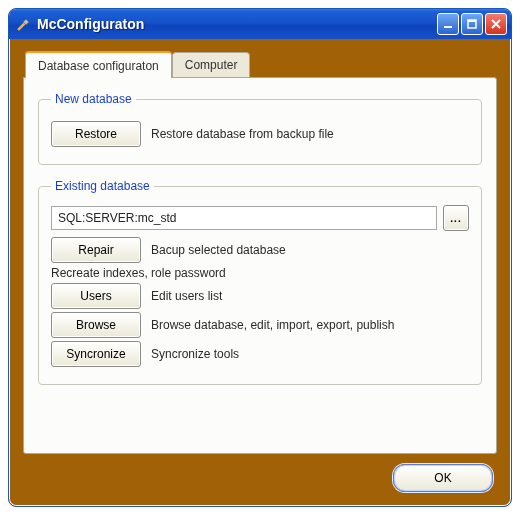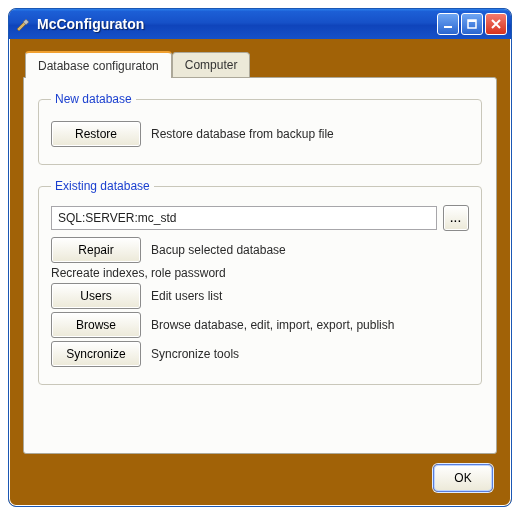--- a/index.html
+++ b/index.html
@@ -160,24 +160,24 @@
     letter-spacing: 1px;
     font-size: 10px;
   }
 
   .footer {
     display: flex;
     justify-content: flex-end;
     padding: 10px 4px 4px 4px;
   }
   .ok-btn {
-    width: 60px;
+    width: 100px;
     height: 28px;
     border: 1px solid #5a7edc;
-    border-radius: 5px;
+    border-radius: 12px;
     background: linear-gradient(to bottom, #ffffff, #ece9d8);
     font-family: inherit;
     font-size: 12px;
     cursor: pointer;
     box-shadow: inset 0 0 0 1px #bcd4ff, 0 0 0 1px #e0ecff;
     margin-left: 11px;
   }
 </style>
 </head>
 <body>

